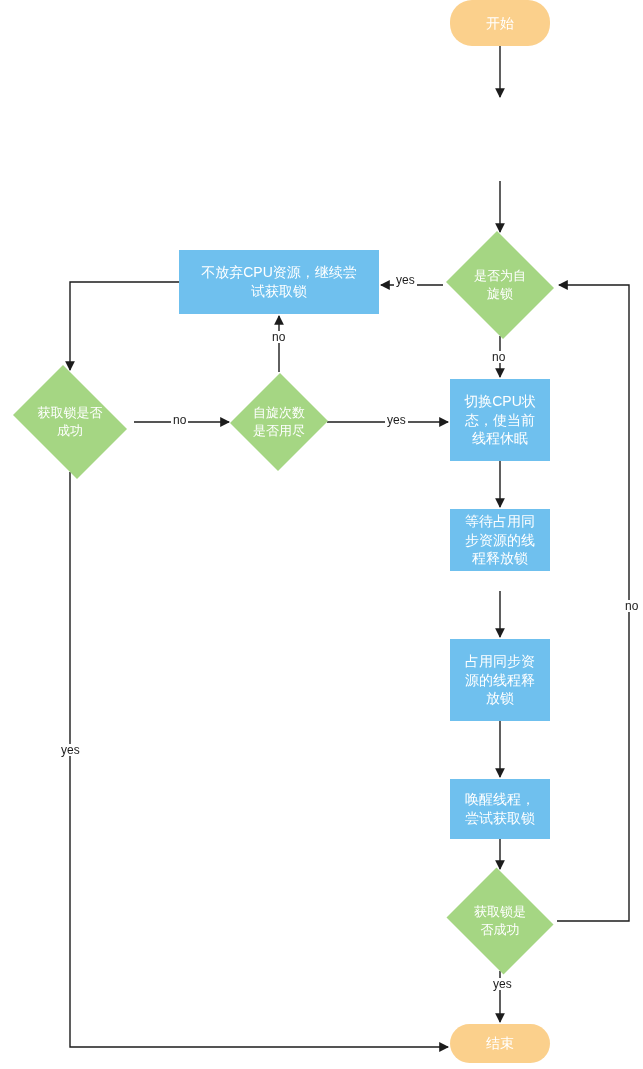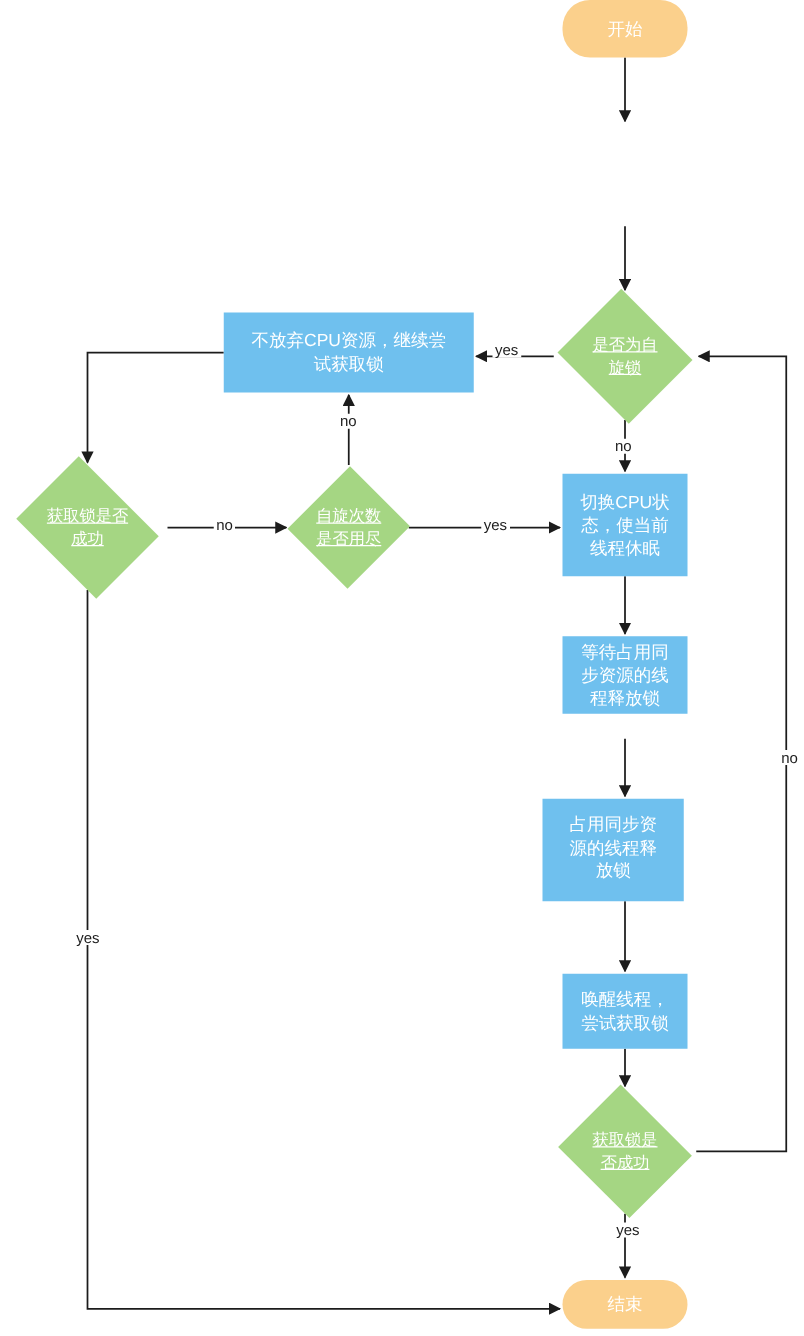--- a/index.html
+++ b/index.html
@@ -63,21 +63,20 @@
     width: 100%;
     height: 100%;
     background: #a5d683;
     transform: rotate(45deg) scale(0.7071);
     transform-origin: center center;
     z-index: -1;
   }
   .node.decision .label {
     position: relative;
     z-index: 1;
-    text-decoration: underline;
   }
   .edge-label {
     position: absolute;
     font-size: 12px;
     color: #1c1c1c;
     background: #ffffff;
     padding: 0 2px;
     line-height: 1;
     z-index: 4;
     white-space: nowrap;
@@ -161,21 +160,21 @@
 态，使当前
 线程休眠</span>
   </div>
 
   <div class="node process" style="left:450px; top:509px; width:100px; height:62px;">
     <span class="label">等待占用同
 步资源的线
 程释放锁</span>
   </div>
 
-  <div class="node process" style="left:434px; top:639px; width:113px; height:82px;font-family:Liberation Serif, serif;">
+  <div class="node process" style="left:450px; top:639px; width:100px; height:82px;">
     <span class="label">占用同步资
 源的线程释
 放锁</span>
   </div>
 
   <div class="node decision" style="left:443px; top:871px; width:114px; height:100px;">
     <span class="diamond-shape"></span>
     <span class="label">获取锁是
 否成功</span>
   </div>

